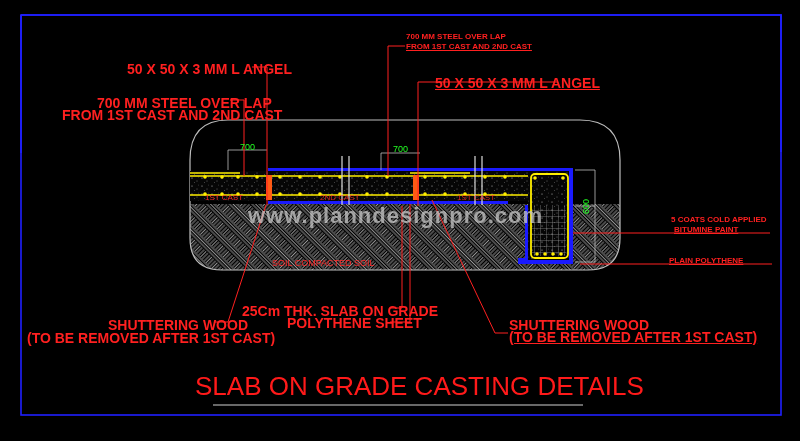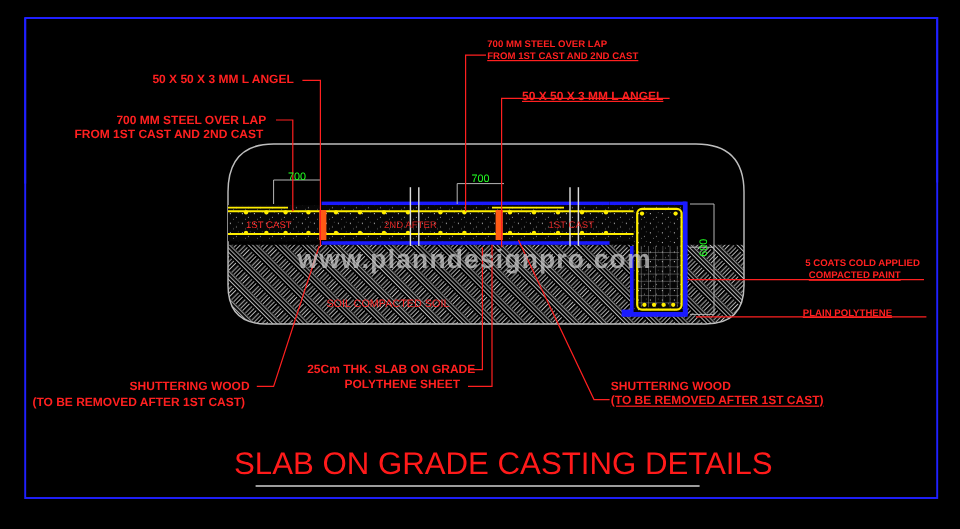--- a/index.html
+++ b/index.html
@@ -1,25 +1,25 @@
 <!DOCTYPE html>
 <html><head>
   <meta charset="utf-8">
   <style>
     html, body { margin: 0; padding: 0; background: #000; }
     body { width: 800px; height: 441px; overflow: hidden; position: relative; font-family: "Liberation Sans", sans-serif; }
     #canvas { position: absolute; left: 0; top: 0; width: 800px; height: 441px; }
     .lbl { position: absolute; color: #ff2020; font-family: Liberation Sans, sans-serif; font-weight: bold; white-space: nowrap; line-height: 1; }
     .lbl.sm { font-size: 8px; }
-    .lbl.md { font-size: 10px; }
+    .lbl.md { font-size: 14px; }
     .lbl.ul { text-decoration: underline; }
     .dim { position: absolute; color: #22ff22; font-family: "Liberation Sans", sans-serif; font-size: 9px; line-height: 1; }
     .title { position: absolute; left: 195px; top: 373px; color: #ff1a1a; font-size: 26px; font-weight: normal; letter-spacing: 0px; line-height: 1; white-space: nowrap; }
     .watermark { position: absolute; left: 248px; top: 205px; color: rgba(200,200,200,0.75); font-size: 22px; font-weight: bold; letter-spacing: 1px; line-height: 1; white-space: nowrap; }
-    .inner { position: absolute; color: #ff2a2a; font-size: 8px; line-height: 1; white-space: nowrap; }
+    .inner { position: absolute; color: #ff2a2a; font-size: 8px; line-height: 1; white-space: nowrap; margin-top: 10px; }
   </style>
 </head>
 <body>
 
 <div id="drawing">
 
   <svg id="canvas" width="800" height="441" viewBox="0 0 800 441" xmlns="http://www.w3.org/2000/svg">
     <defs>
       <pattern id="soil" patternUnits="userSpaceOnUse" width="16" height="16" patternTransform="rotate(45)">
         <rect width="16" height="16" fill="#000"></rect>
@@ -187,34 +187,34 @@
 
   <div class="lbl md" style="left:127px; top:62px;">50 X 50 X 3 MM L ANGEL</div>
   <div class="lbl md" style="left:97px; top:96px;">700 MM STEEL OVER LAP</div>
   <div class="lbl md" style="left:62px; top:108px;">FROM 1ST CAST AND 2ND CAST</div>
 
   <div class="lbl sm" style="left:406px; top:33px;">700 MM STEEL OVER LAP</div>
   <div class="lbl sm ul" style="left:406px; top:43px;">FROM 1ST CAST AND 2ND CAST</div>
   <div class="lbl md ul" style="left:435px; top:76px;">50 X 50 X 3 MM L ANGEL</div>
 
   <div class="lbl sm" style="left:671px; top:216px;">5 COATS COLD APPLIED</div>
-  <div class="lbl sm ul" style="left:674px; top:226px;">COMPACTED PAINT</div>
+  <div class="lbl sm ul" style="left:674px; top:226px;">BITUMINE PAINT</div>
   <div class="lbl sm ul" style="left:669px; top:257px;">PLAIN POLYTHENE</div>
 
   <div class="lbl md" style="left:108px; top:318px;">SHUTTERING WOOD</div>
   <div class="lbl md" style="left:27px; top:331px;">(TO BE REMOVED AFTER 1ST CAST)</div>
 
-  <div class="lbl md" style="left:256px; top:304px;">25Cm THK. SLAB ON GRADE</div>
+  <div class="lbl md" style="left:242px; top:304px;">25Cm THK. SLAB ON GRADE</div>
   <div class="lbl md" style="left:287px; top:316px;">POLYTHENE SHEET</div>
 
   <div class="lbl md" style="left:509px; top:318px;">SHUTTERING WOOD</div>
   <div class="lbl md ul" style="left:509px; top:330px;">(TO BE REMOVED AFTER 1ST CAST)</div>
 
   <div class="inner" style="left:205px; top:184px;">1ST CAST</div>
-  <div class="inner" style="left:320px; top:184px; opacity:0.85;">2ND AFTER</div>
+  <div class="inner" style="left:320px; top:184px; opacity:0.85;">2ND CAST</div>
   <div class="inner" style="left:457px; top:184px; opacity:0.85;">1ST CAST</div>
   <div class="inner" style="left:272px; top:249px; font-size:9px;">SOIL COMPACTED SOIL</div>
 
   <div class="dim" style="left:240px; top:143px;">700</div>
   <div class="dim" style="left:393px; top:145px;">700</div>
   <div class="dim" style="left:582px; top:214px; transform:rotate(-90deg); transform-origin:left top;">600</div>
 
   <div class="watermark">www.planndesignpro.com</div>
 
   <div class="title">SLAB ON GRADE CASTING DETAILS</div>

